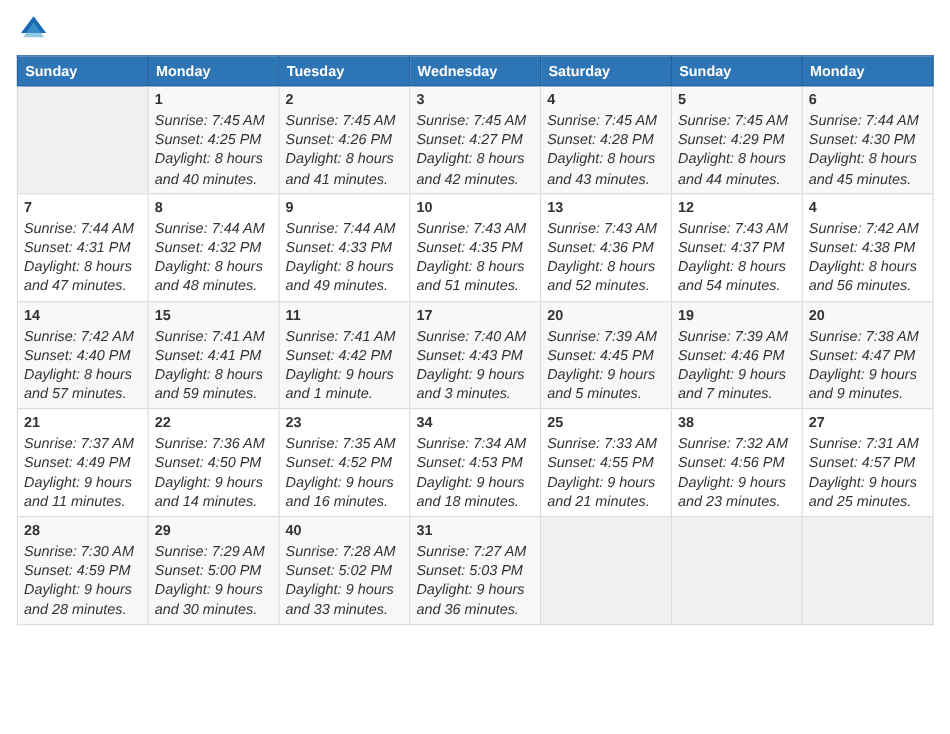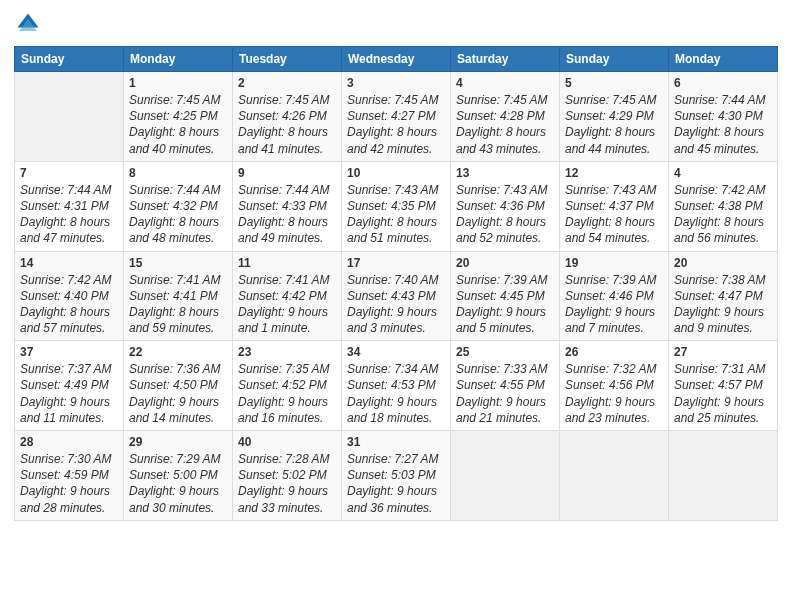--- a/index.html
+++ b/index.html
@@ -222,41 +222,41 @@
             <span class="day-num">19</span>
             <div class="day-info">Sunrise: 7:39 AM<br>Sunset: 4:46 PM<br>Daylight: 9 hours and 7 minutes.</div>
           </td>
           <td>
             <span class="day-num">20</span>
             <div class="day-info">Sunrise: 7:38 AM<br>Sunset: 4:47 PM<br>Daylight: 9 hours and 9 minutes.</div>
           </td>
         </tr>
         <tr>
           <td>
-            <span class="day-num">37</span>
+            <span class="day-num">21</span>
             <div class="day-info">Sunrise: 7:37 AM<br>Sunset: 4:49 PM<br>Daylight: 9 hours and 11 minutes.</div>
           </td>
           <td>
             <span class="day-num">22</span>
             <div class="day-info">Sunrise: 7:36 AM<br>Sunset: 4:50 PM<br>Daylight: 9 hours and 14 minutes.</div>
           </td>
           <td>
             <span class="day-num">23</span>
             <div class="day-info">Sunrise: 7:35 AM<br>Sunset: 4:52 PM<br>Daylight: 9 hours and 16 minutes.</div>
           </td>
           <td>
             <span class="day-num">34</span>
             <div class="day-info">Sunrise: 7:34 AM<br>Sunset: 4:53 PM<br>Daylight: 9 hours and 18 minutes.</div>
           </td>
           <td>
             <span class="day-num">25</span>
             <div class="day-info">Sunrise: 7:33 AM<br>Sunset: 4:55 PM<br>Daylight: 9 hours and 21 minutes.</div>
           </td>
           <td>
-            <span class="day-num">26</span>
+            <span class="day-num">38</span>
             <div class="day-info">Sunrise: 7:32 AM<br>Sunset: 4:56 PM<br>Daylight: 9 hours and 23 minutes.</div>
           </td>
           <td>
             <span class="day-num">27</span>
             <div class="day-info">Sunrise: 7:31 AM<br>Sunset: 4:57 PM<br>Daylight: 9 hours and 25 minutes.</div>
           </td>
         </tr>
         <tr>
           <td>
             <span class="day-num">28</span>

